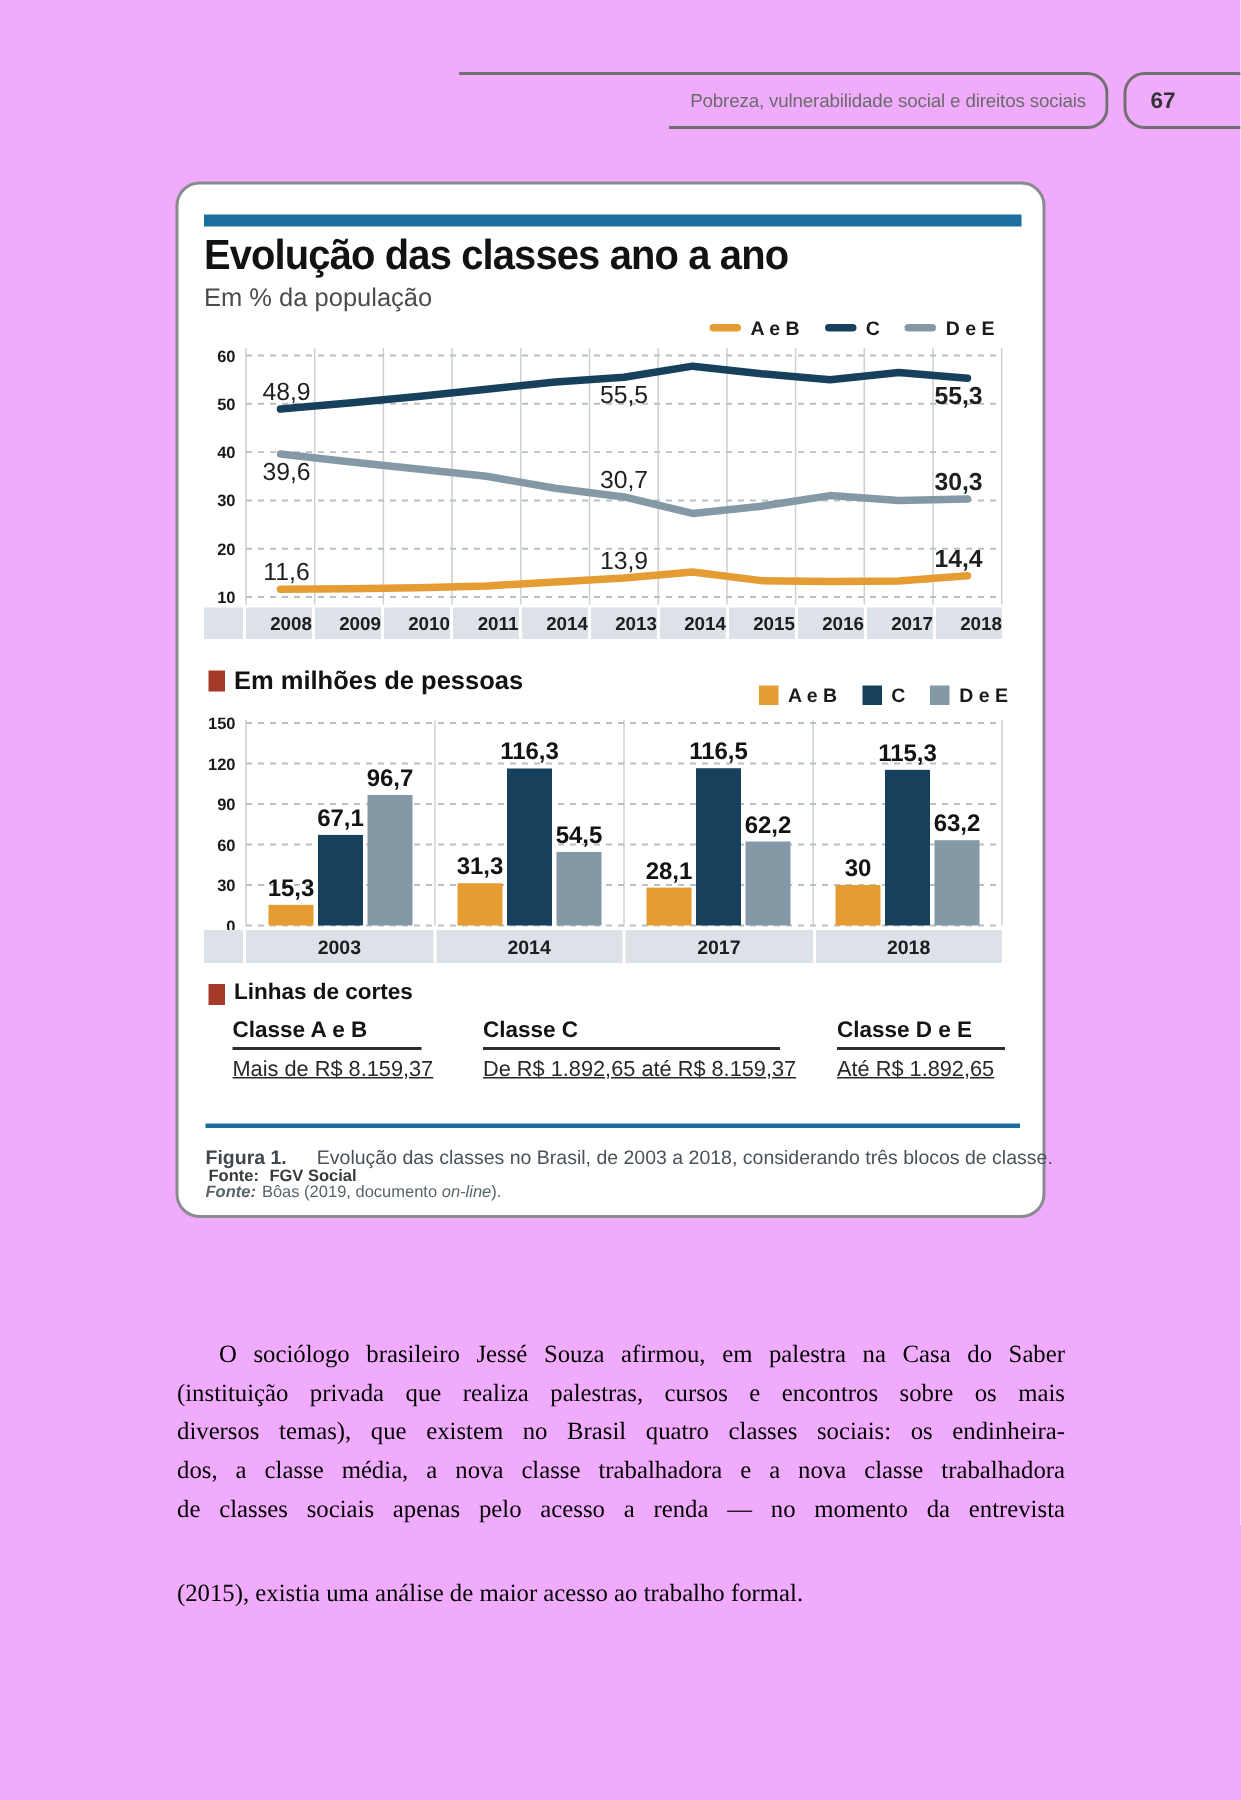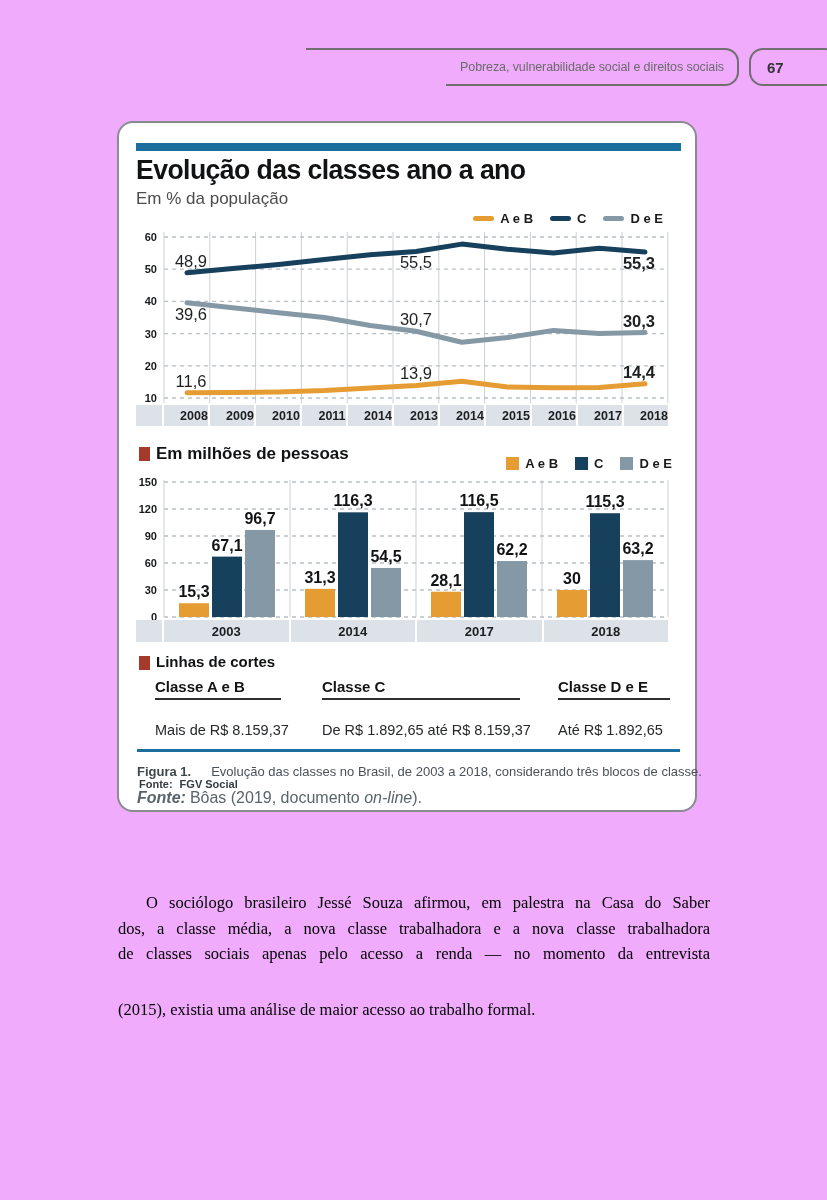--- a/index.html
+++ b/index.html
@@ -47,28 +47,28 @@
   #bar-band{left:136px;top:620px;width:532px;height:22px;font-size:13px;}
   #line-band .cell{font-size:12.5px;padding-left:16px;}
   #bar-band .cell{font-size:13px;}
 
   .bullet{position:absolute;width:11px;height:14px;}
   .sec-title{position:absolute;font-weight:bold;color:#101214;}
 
   .cut-col{position:absolute;top:678px;}
   .cut-title{font-size:15px;font-weight:bold;color:#141414;white-space:nowrap;}
   .cut-rule{height:2px;background:#2e2e2e;margin-top:3px;}
-  .cut-val{font-size:14.5px;color:#26282a;margin-top:22px;white-space:nowrap;}
+  .cut-val{font-size:14.5px;color:#26282a;margin-top:5px;white-space:nowrap;text-decoration:underline;}
 
   .fgv{position:absolute;left:139px;top:734px;font-size:11px;font-weight:bold;color:#363b3f;margin-top:44px;}
   .fgv .v{margin-left:7px;}
   .blue-rule{position:absolute;left:137px;top:749px;width:543px;height:3px;}
   .caption{position:absolute;left:137px;top:764px;width:552px;font-size:13px;color:#49525a;white-space:nowrap;}
   .caption b{color:#3f474c;margin-right:20px;}
-  .caption-src{position:absolute;left:137px;top:789px;font-size:16px;color:#59646a;}
+  .caption-src{position:absolute;left:137px;top:789px;font-size:11px;color:#59646a;}
   .caption-src b{font-style:italic;margin-right:4px;}
 
   .body-par{position:absolute;left:118px;top:890px;width:592px;
             font-family:"Liberation Serif","DejaVu Serif",serif;font-size:16.5px;
             line-height:25.7px;color:#000;}
   .body-par .l{text-align:justify;text-align-last:justify;}
   .body-par .l.first{text-indent:28px;}
   .body-par .l.last{text-align-last:left;margin-top:30px;}
 </style>
 </head>
@@ -255,18 +255,20 @@
 
   <div class="caption">
     <b>Figura 1.</b><span>Evolução das classes no Brasil, de 2003 a 2018, considerando três blocos de classe.</span>
   </div>
   <div class="caption-src">
     <b>Fonte:</b><span>Bôas (2019, documento </span><i>on-line</i><span>).</span>
   </div>
 
   <div class="body-par" id="body-par">
       <div class="l first">O sociólogo brasileiro Jessé Souza afirmou, em palestra na Casa do Saber</div>
+      <div class="l">(instituição privada que realiza palestras, cursos e encontros sobre os mais</div>
+      <div class="l">diversos temas), que existem no Brasil quatro classes sociais: os endinheira-</div>
       <div class="l">dos, a classe média, a nova classe trabalhadora e a nova classe trabalhadora</div>
       <div class="l">de classes sociais apenas pelo acesso a renda — no momento da entrevista</div>
       <div class="l last">(2015), existia uma análise de maior acesso ao trabalho formal.</div>
     </div>
 
 </div>
 
 </body></html>

